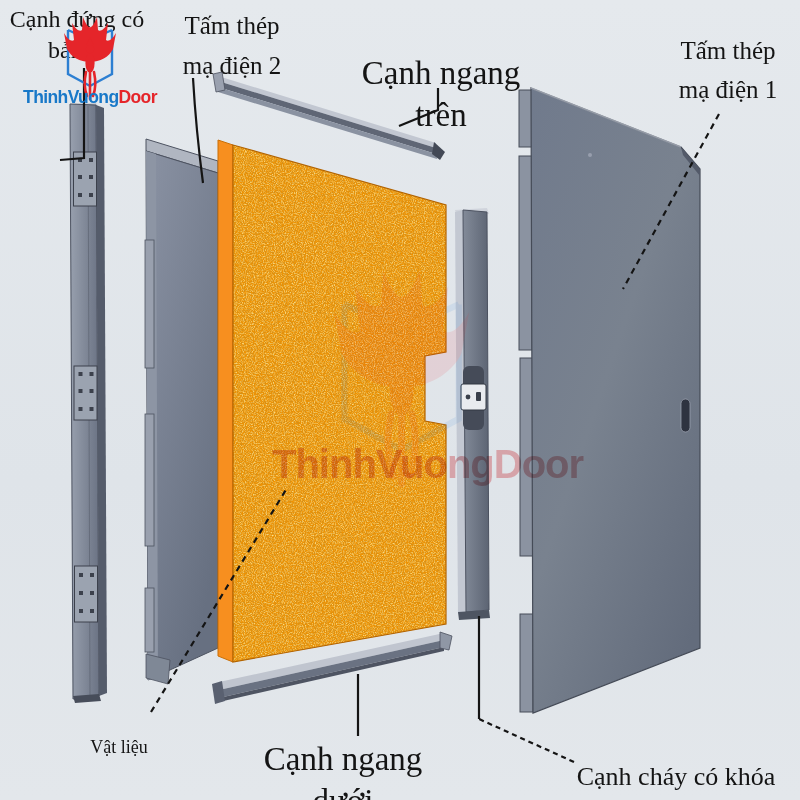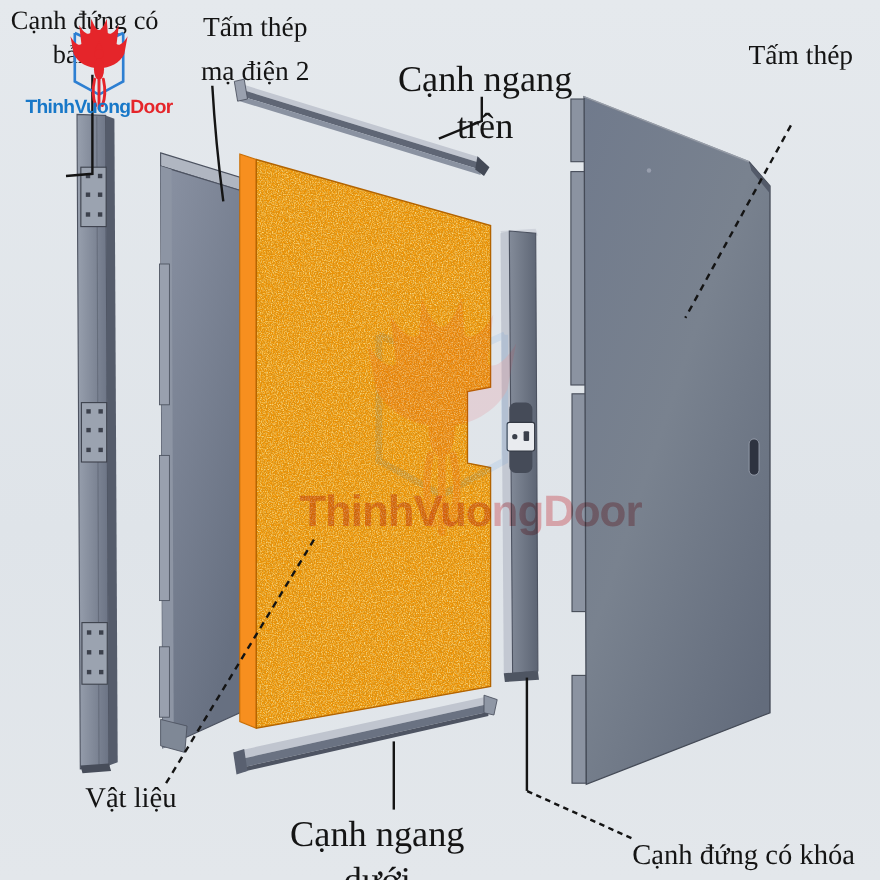--- a/index.html
+++ b/index.html
@@ -5,21 +5,21 @@
   html,body{margin:0;padding:0;background:#e0e5ea;}
   .stage{position:relative;width:800px;height:800px;overflow:hidden;
          background:linear-gradient(180deg,#e5e9ed 0%,#dfe4e9 60%,#e3e7eb 100%);
          font-family:"Liberation Serif",serif;}
   .diagram-svg{position:absolute;left:0;top:0;z-index:2;pointer-events:none;}
   .lbl{position:absolute;z-index:1;color:#141414;text-align:center;line-height:1.28;}
   .lbl-hinge{left:-2px;top:4px;width:158px;font-size:24px;}
   .lbl-sheet2{left:166px;top:6px;width:132px;font-size:25px;line-height:1.6;}
   .lbl-toprail{left:340px;top:52px;width:202px;font-size:33px;}
   .lbl-sheet1{left:658px;top:32px;width:140px;font-size:25px;line-height:1.55;}
-  .lbl-core{left:40px;top:710px;width:158px;font-size:26px;line-height:1.25;}
+  .lbl-core{left:40px;top:736px;width:158px;font-size:18px;line-height:1.25;}
   .lbl-botrail{left:238px;top:738px;width:210px;font-size:33px;}
   .lbl-lock{left:550px;top:760px;width:252px;font-size:26px;}
 </style>
 </head>
 <body>
 
 <div class="stage">
 
   <div class="lbl lbl-hinge">
     <span>Cạnh đứng có</span><br>
@@ -27,29 +27,30 @@
   </div>
   <div class="lbl lbl-sheet2">
     <span>Tấm thép</span><br>
     <span>mạ điện 2</span>
   </div>
   <div class="lbl lbl-toprail">
     <span>Cạnh ngang trên</span>
   </div>
   <div class="lbl lbl-sheet1">
     <span>Tấm thép</span><br>
+    <span>mạ điện 1</span>
   </div>
   <div class="lbl lbl-core">
     <span>Vật liệu</span><br>
   </div>
   <div class="lbl lbl-botrail">
     <span>Cạnh ngang dưới</span>
   </div>
   <div class="lbl lbl-lock">
-    <span>Cạnh đứng có khóa</span>
+    <span>Cạnh cháy có khóa</span>
   </div>
 
   <svg class="diagram-svg" width="800" height="800" viewBox="0 0 800 800">
     <defs>
       <linearGradient id="gSteelV" x1="0" y1="0" x2="1" y2="0">
         <stop offset="0" stop-color="#98a0ae"></stop>
           <stop offset="1" stop-color="#6b7384"></stop>
       </linearGradient>
       <linearGradient id="gSheet2" x1="0" y1="0" x2="0.6" y2="1">
         <stop offset="0" stop-color="#8a92a3"></stop>

